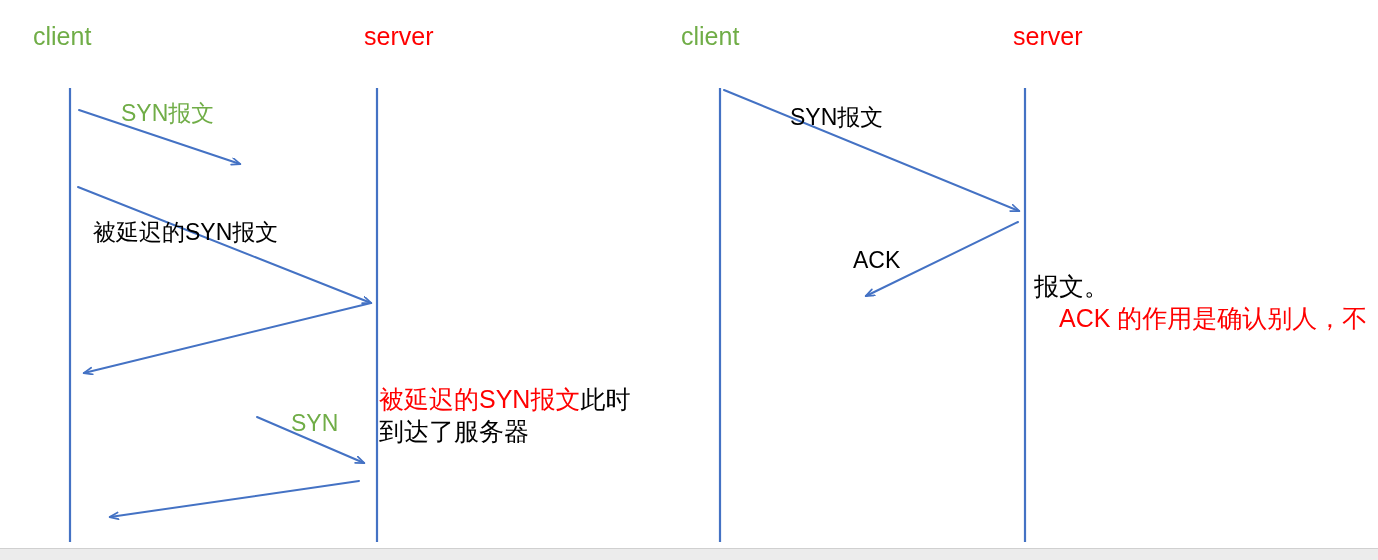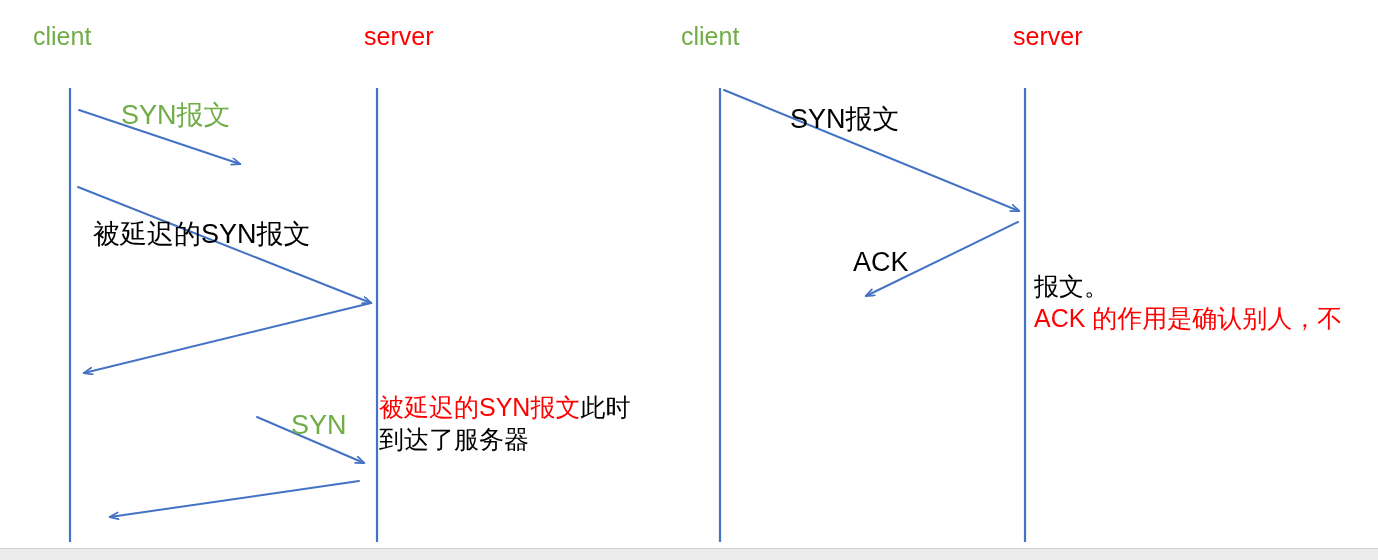--- a/index.html
+++ b/index.html
@@ -36,21 +36,21 @@
     font-family: "Liberation Sans", "DejaVu Sans", sans-serif;
   }
   .role-label {
     font-size: 25px;
     font-weight: 400;
   }
   .role-client { color: #70ad47; }
   .role-server { color: #ff0000; }
 
   .msg-label {
-    font-size: 27px;
+    font-size: 23px;
     color: #000000;
   }
 
   .note-block {
     font-size: 25px;
     color: #000000;
     line-height: 1.26;
   }
 
   .bottom-rule {
@@ -94,24 +94,24 @@
         <line x1="1018" y1="222" x2="866" y2="296" stroke="#4472c4" stroke-width="2" stroke-linecap="round" marker-end="url(#arrowhead)"></line>
       </g>
   </svg>
 
   <div id="overlay-labels">
       <div class="lbl role-label role-client" style="left: 33px; top: 22px; color: rgb(112, 173, 71);">client</div>
       <div class="lbl role-label role-server" style="left: 364px; top: 22px; color: rgb(255, 0, 0);">server</div>
       <div class="lbl msg-label" style="left: 121px; top: 100px; color: rgb(112, 173, 71);">SYN报文</div>
       <div class="lbl msg-label" style="left: 93px; top: 219px; color: rgb(0, 0, 0);">被延迟的SYN报文</div>
       <div class="lbl msg-label" style="left: 291px; top: 410px; color: rgb(112, 173, 71);">SYN</div>
-      <div class="lbl note-block" style="left: 379px; top: 392px;"><div><span style="color: rgb(255, 0, 0);">被延迟的SYN报文</span><span style="color: rgb(0, 0, 0);">此时</span></div><div><span style="color: rgb(0, 0, 0);">到达了服务器</span></div></div>
+      <div class="lbl note-block" style="left: 379px; top: 384px;"><div><span style="color: rgb(255, 0, 0);">被延迟的SYN报文</span><span style="color: rgb(0, 0, 0);">此时</span></div><div><span style="color: rgb(0, 0, 0);">到达了服务器</span></div></div>
       <div class="lbl role-label role-client" style="left: 681px; top: 22px; color: rgb(112, 173, 71);">client</div>
       <div class="lbl role-label role-server" style="left: 1013px; top: 22px; color: rgb(255, 0, 0);">server</div>
       <div class="lbl msg-label" style="left: 790px; top: 104px; color: rgb(0, 0, 0);">SYN报文</div>
       <div class="lbl msg-label" style="left: 853px; top: 247px; color: rgb(0, 0, 0);">ACK</div>
-      <div class="lbl note-block" style="left: 1034px; top: 271px;"><div><span style="color: rgb(0, 0, 0);">报文。</span></div><div><span style="color: rgb(255, 0, 0);">ACK 的作用是确认别人，不</span></div></div>
+      <div class="lbl note-block" style="left: 1034px; top: 271px;"><div><span style="color: rgb(0, 0, 0);">报文。</span></div><div><span style="color: rgb(255, 0, 0); margin-left: 25px;">ACK 的作用是确认别人，不</span></div></div>
     </div>
 
   <div class="bottom-rule" style="top: 548px;"></div>
   <div class="bottom-strip" style="top: 549px; height: 11px;"></div>
 
 </div>
 
 </body></html>

